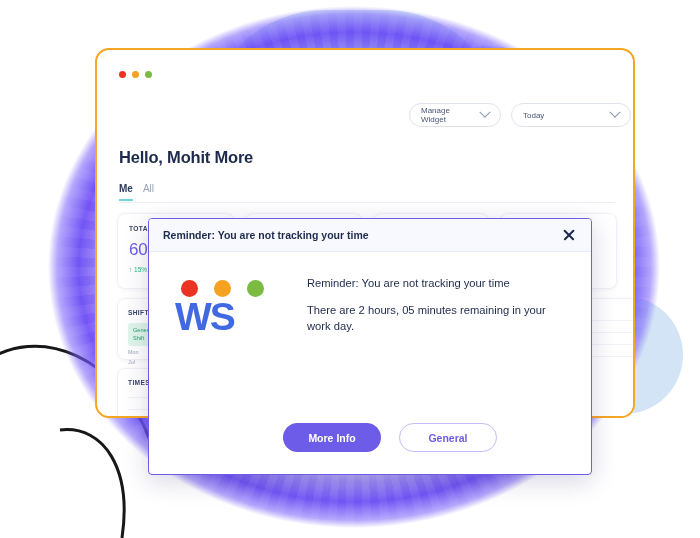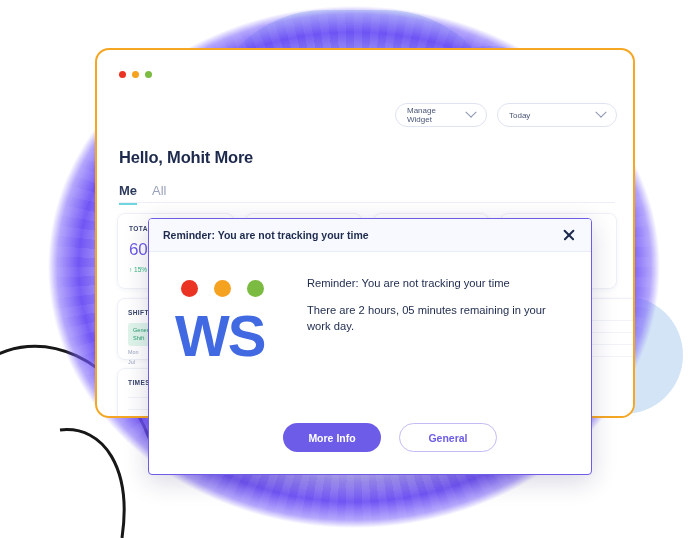--- a/index.html
+++ b/index.html
@@ -140,21 +140,21 @@
     left: 22px;
     top: 98px;
     font-size: 16.5px;
     font-weight: bold;
     color: #1d2a4d;
     letter-spacing: -0.2px;
   }
 
   .hdr-controls {
     position: absolute;
-    right: 16px;
+    right: 2px;
     top: 53px;
     display: flex;
     gap: 10px;
     align-items: center;
   }
   .pill {
     height: 24px;
     border: 1px solid #dfe3ef;
     border-radius: 14px;
     background: #fff;
@@ -176,22 +176,22 @@
     border-bottom: 1.2px solid #8c96b3;
     transform: rotate(45deg) translate(-2px,-2px);
     flex: none;
   }
 
   .tabs {
     position: absolute;
     left: 22px;
     top: 133px;
     display: flex;
-    gap: 15px;
-    font-size: 13px;
+    gap: 10px;
+    font-size: 10px;
   }
   .tab { color: #9aa3bd; padding-bottom: 5px; cursor: pointer; }
   .tab.active {
     color: #2b3a5c;
     font-weight: bold;
     border-bottom: 2px solid #6fd6e0;
   }
   .hdr-rule {
     position: absolute;
     left: 22px;
@@ -351,24 +351,24 @@
   .brand-dots i {
     display: block;
     width: 17px;
     height: 17px;
     border-radius: 50%;
   }
   .bd-red    { background: #ea3323; }
   .bd-orange { background: #f5a220; }
   .bd-green  { background: #7cbb42; }
   .brand-ws {
-    margin-top: 10px;
+    margin-top: 0;
     font-family: "Liberation Sans", sans-serif;
     font-weight: bold;
-    font-size: 58px;
+    font-size: 39px;
     line-height: 1;
     color: #4169e1;
     letter-spacing: -2px;
   }
 
   .modal-text {
     flex: 1;
     padding-top: 2px;
   }
   .modal-text p {

